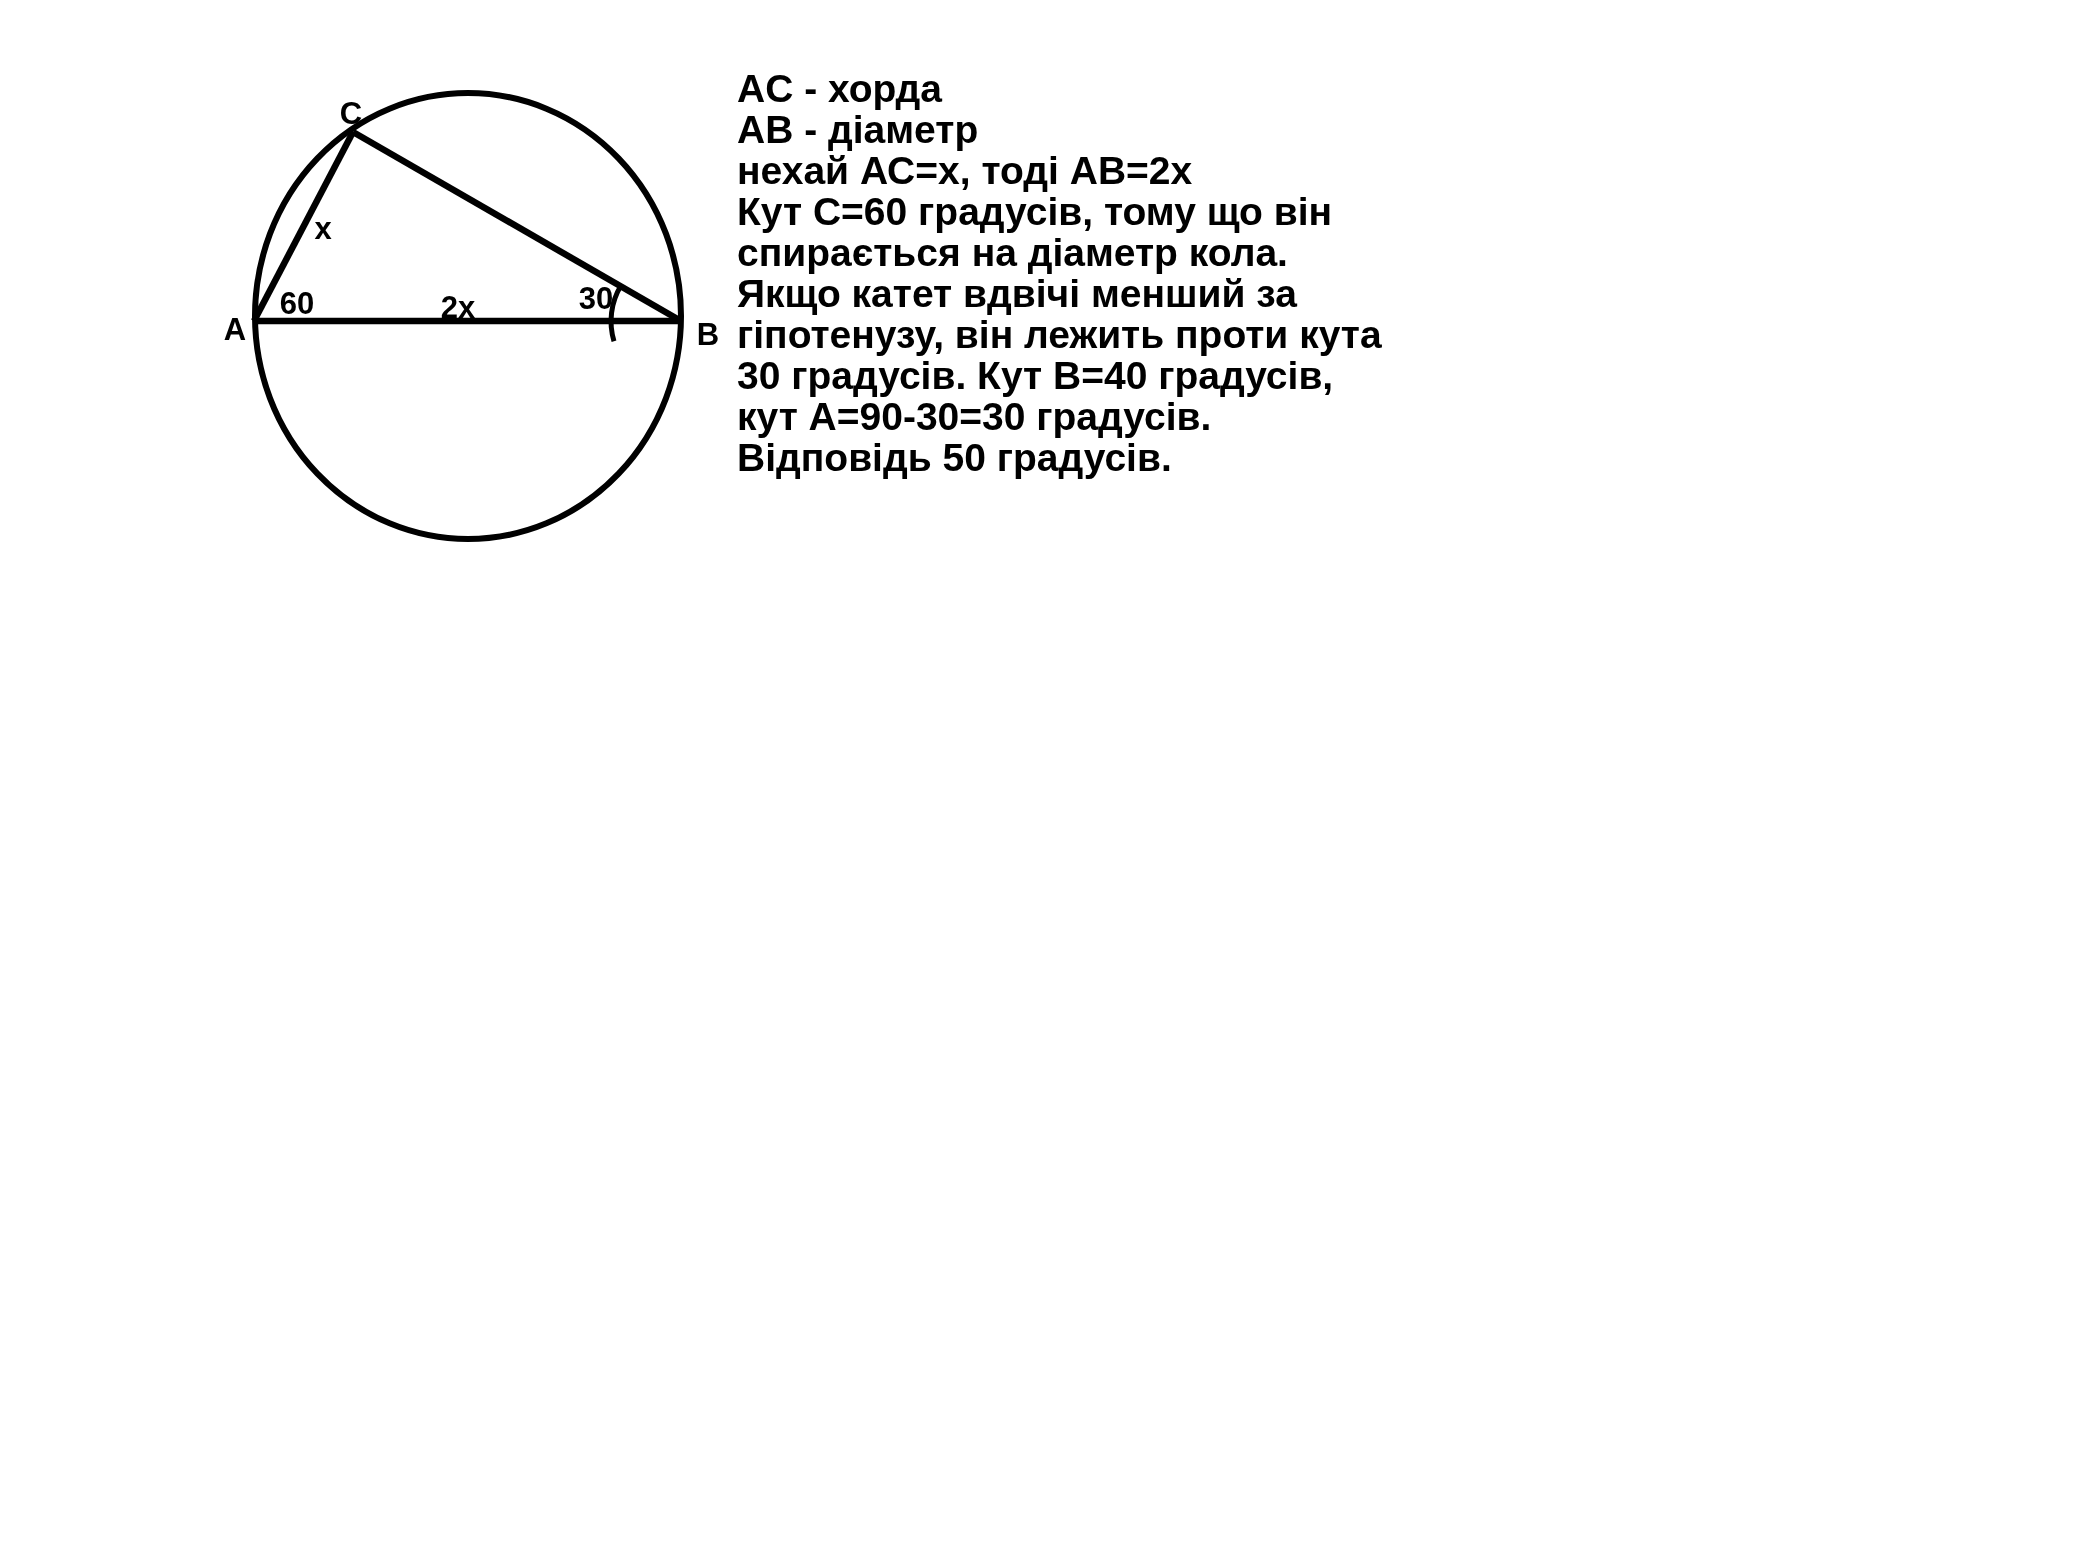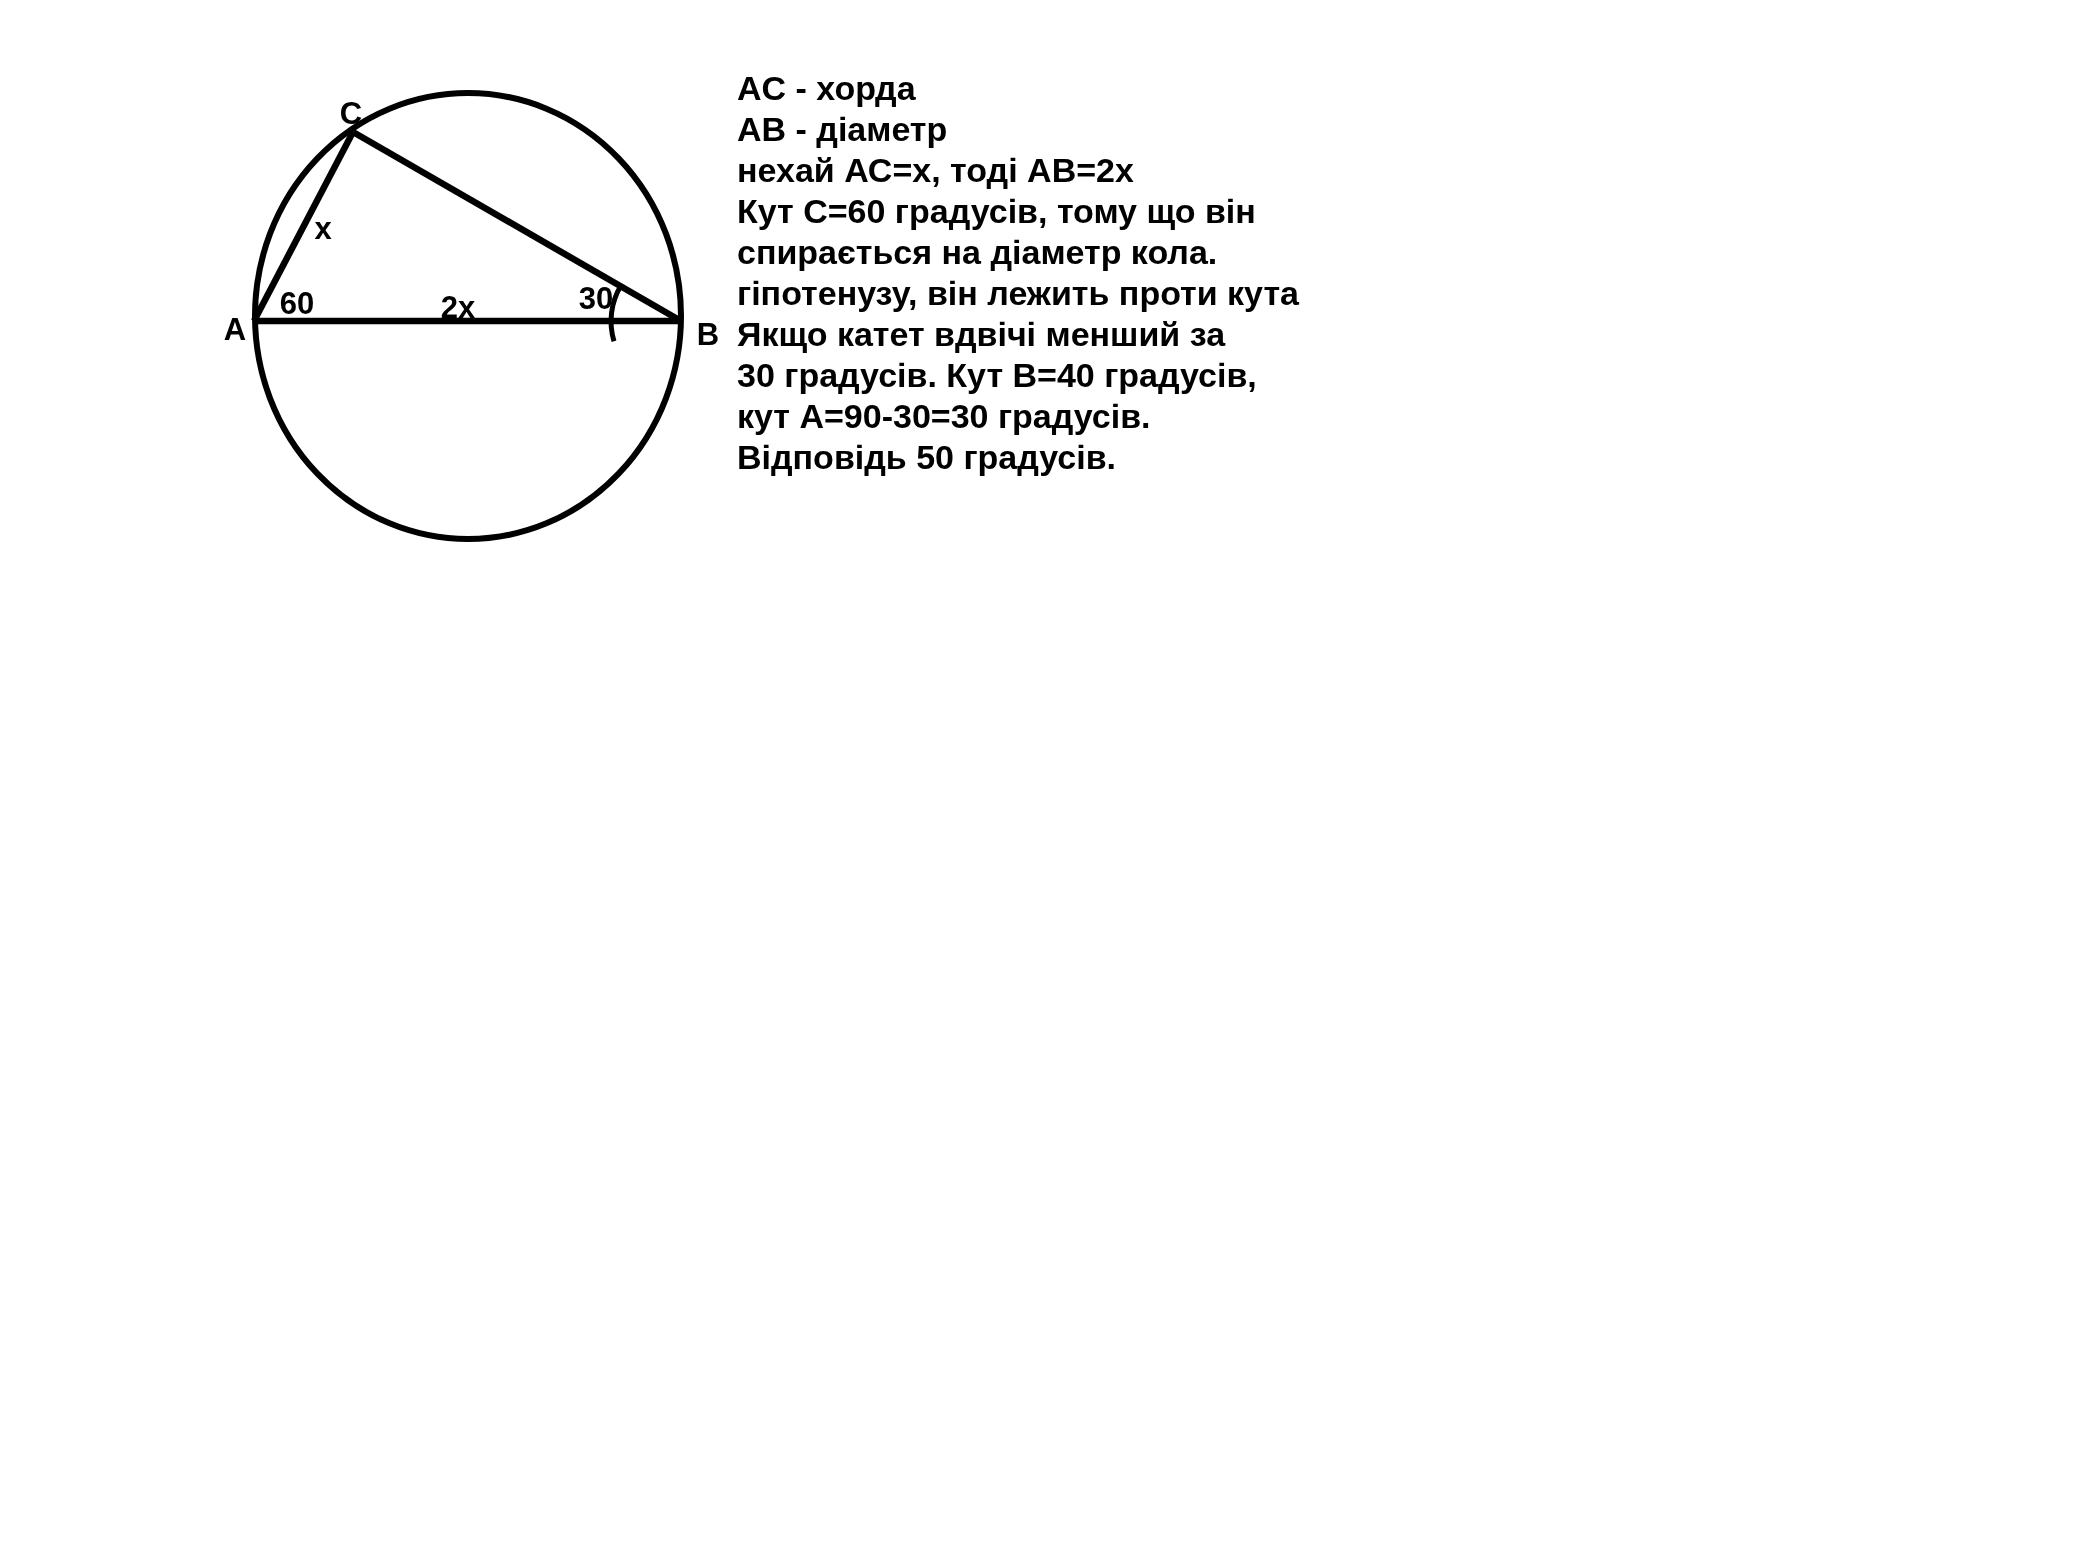--- a/index.html
+++ b/index.html
@@ -47,21 +47,21 @@
     font-weight: bold;
     font-size: 31px;
     text-anchor: middle;
   }
   .solution {
     position: absolute;
     left: 737px;
     top: 68px;
     width: 660px;
     color: #000000;
-    font-size: 34px;
+    font-size: 39px;
     line-height: 41px;
     font-weight: bold;
     white-space: nowrap;
   }
   .solution .line {
     height: 41px;
   }
 </style>
 </head>
 <body>
@@ -88,18 +88,18 @@
     <text x="596" y="309">30</text>
   </svg>
 </div>
 
 <div class="solution">
   <div class="line">AC - хорда</div>
   <div class="line">АВ - діаметр</div>
   <div class="line">нехай АС=х, тоді АВ=2х</div>
   <div class="line">Кут С=60 градусів, тому що він</div>
   <div class="line">спирається на діаметр кола.</div>
+  <div class="line">Якщо катет вдвічі менший за</div>
   <div class="line">гіпотенузу, він лежить проти кута</div>
-  <div class="line">Якщо катет вдвічі менший за</div>
   <div class="line">30 градусів. Кут В=40 градусів,</div>
   <div class="line">кут А=90-30=30 градусів.</div>
   <div class="line">Відповідь 50 градусів.</div>
 </div>
 
 </body></html>

